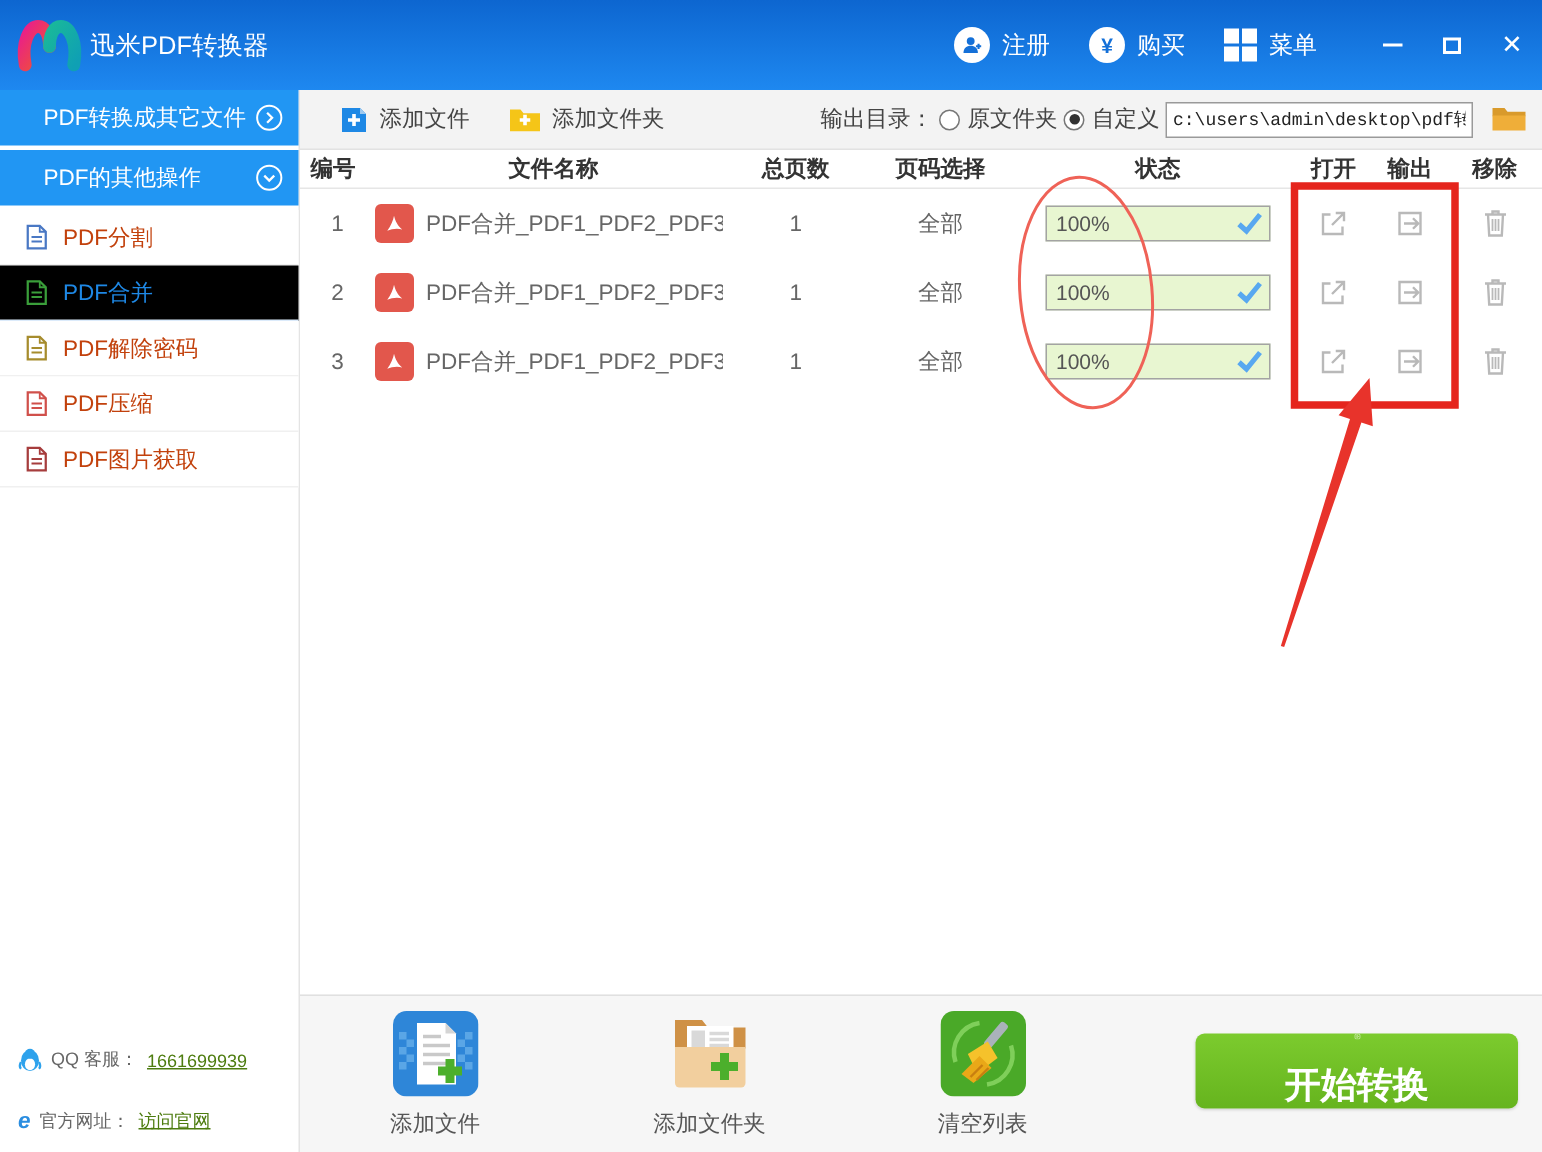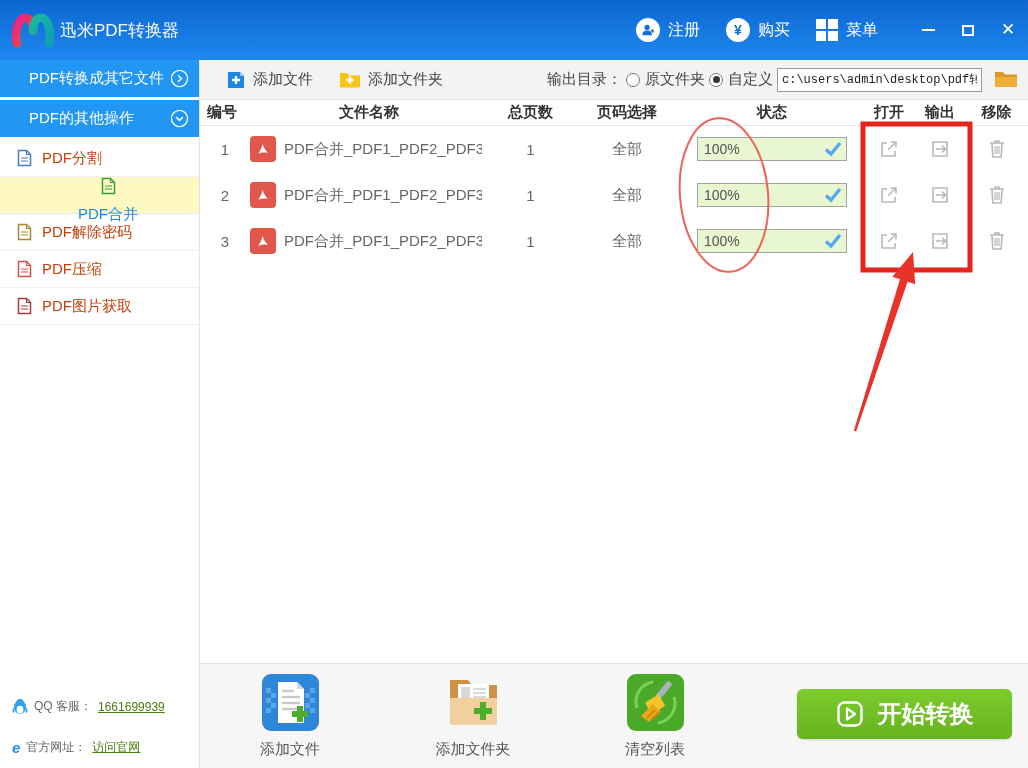--- a/index.html
+++ b/index.html
@@ -23,21 +23,21 @@
   .max-glyph { width:12px; height:11px; border:2px solid #fff; display:block; }
   .close-glyph { font-size:17px; line-height:16px; }
 
   
   .sidebar { position:absolute; left:0; top:60px; width:200px; height:708px; background:#fff; border-right:1px solid #e4e4e4; }
   .cat { height:37px; margin-bottom:3px; background:#2196f3; color:#fff; font-size:15px;
     display:flex; align-items:center; padding:0 10px 0 29px; cursor:pointer; }
   .cat .cat-label { flex:1; }
   .sub { height:37px; display:flex; align-items:center; padding-left:17px; gap:10px; font-size:15px; color:#c2410c;
     border-bottom:1px solid #f0f0f0; cursor:pointer; background:#fff; }
-  .sub.active { background:#fef9c3; color:#1e88e5; border-bottom-color:#dcebfb;flex-direction:column; }
+  .sub.active { background:#000000; color:#1e88e5; border-bottom-color:#dcebfb; }
   .doc-ic { flex:0 0 auto; }
   .sidebar-footer { position:absolute; left:12px; bottom:12px; font-size:12px; color:#666; }
   .sf-line { display:flex; align-items:center; gap:6px; margin-top:24px; }
   .sf-link { color:#4d7c0f; text-decoration:underline; cursor:pointer; }
   .ie-ic { color:#2a8de0; font-weight:bold; font-size:15px; font-style:italic; }
 
   
   .toolbar { position:absolute; left:200px; top:60px; width:828px; height:40px; background:#f3f3f3;
     border-bottom:1px solid #e2e2e2; display:flex; align-items:center; font-size:15px; color:#444; }
   .tool-btn { display:flex; align-items:center; gap:7px; margin-left:26px; cursor:pointer; }
@@ -69,21 +69,21 @@
   .progress { position:relative; width:150px; height:24px; border:1px solid #a3a3a3; background:#e8f6d1;
     display:flex; align-items:center; font-size:14px; color:#555; padding-left:6px; }
   .ic-btn { cursor:pointer; display:flex; }
 
   
   .bottombar { position:absolute; left:200px; top:663px; width:828px; height:105px; background:#f6f6f6; border-top:1px solid #e0e0e0; }
   .big-btn { position:absolute; top:10px; width:110px; display:flex; flex-direction:column; align-items:center; gap:9px;
     font-size:15px; color:#555; cursor:pointer; }
   .start-btn { position:absolute; right:16px; top:25px; width:215px; height:50px; border-radius:6px;
     background:linear-gradient(180deg,#7ccb2e 0%,#66b41e 100%); color:#fff; font-size:24px; font-weight:bold;
-    display:flex; align-items:center; justify-content:center; gap:14px; cursor:pointer; box-shadow:0 1px 2px rgba(0,0,0,.15); }
+    display:flex; align-items:center; justify-content:center; gap:14px; cursor:pointer; box-shadow:0 1px 2px rgba(0,0,0,.15);flex-direction:column; }
 
   
   .overlay { position:absolute; left:0; top:0; width:1028px; height:768px; pointer-events:none; z-index:50; }
 </style>
 </head>
 <body>
 
 <div id="app">
 
   <div class="titlebar">

